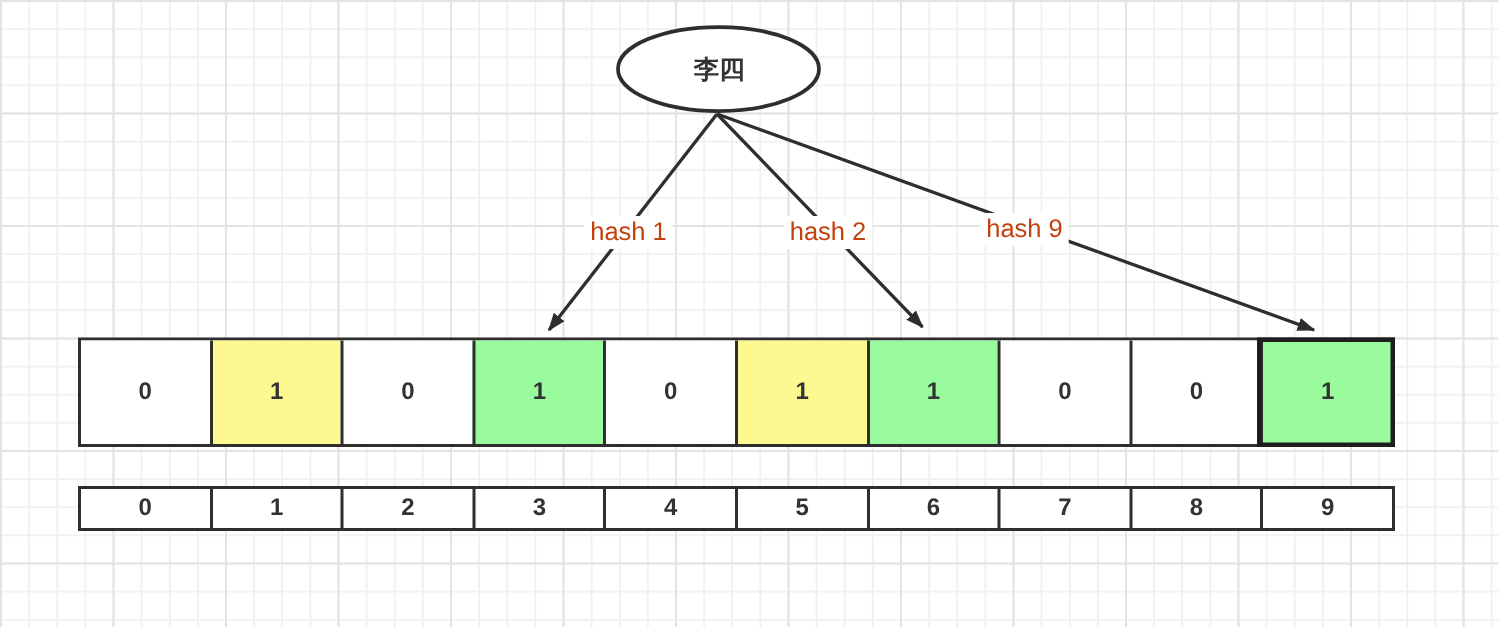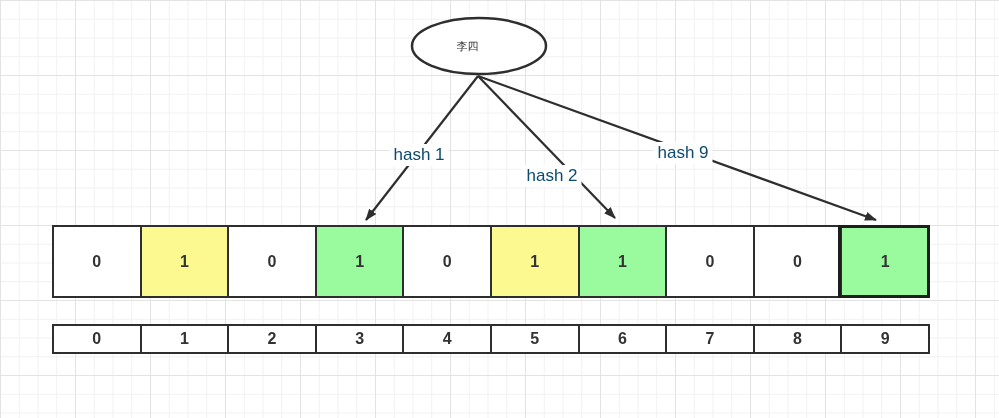--- a/index.html
+++ b/index.html
@@ -15,36 +15,36 @@
     background-image:
       linear-gradient(#e3e3e3 1px, transparent 1px),
       linear-gradient(90deg, #e3e3e3 1px, transparent 1px),
       linear-gradient(#f1f1f1 1px, transparent 1px),
       linear-gradient(90deg, #f1f1f1 1px, transparent 1px);
     background-size: 75px 75px, 75px 75px, 18.75px 18.75px, 18.75px 18.75px;
   }
   .layer { position: absolute; left: 0; top: 0; }
 
   .entity-label {
-    position: absolute; left: 400px; top: 18px; width: 135px; height: 57px;
+    position: absolute; left: 412px; top: 18px; width: 135px; height: 57px;
     display: flex; align-items: center; justify-content: center;
-    font-weight: normal; font-size: 11px; color: #333333;
+    font-weight: bold; font-size: 17px; color: #333333;
   }
 
   .hash-label {
     position: absolute;
     transform: translate(-50%, -50%);
     background: #ffffff;
     padding: 1px 4px;
-    font-size: 17px; color: #0c4a6e;
+    font-size: 17px; color: #c2410c;
     white-space: nowrap;
     z-index: 3;
   }
   .hash-1 { left: 419px; top: 155px; }
-  .hash-2 { left: 552px; top: 155px; margin-top: 21px; }
+  .hash-2 { left: 552px; top: 155px; }
   .hash-3 { left: 683px; top: 153px; }
 
   .bit-array {
     position: absolute; left: 52px; top: 225px;
     width: 874px; height: 69px;
     display: flex;
     border: 2px solid #2e2e2e;
     z-index: 2;
   }
   .cell {

